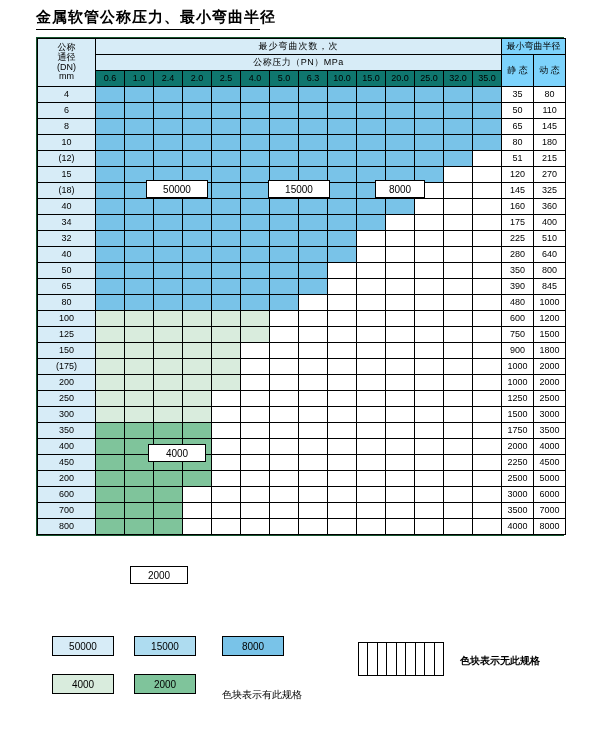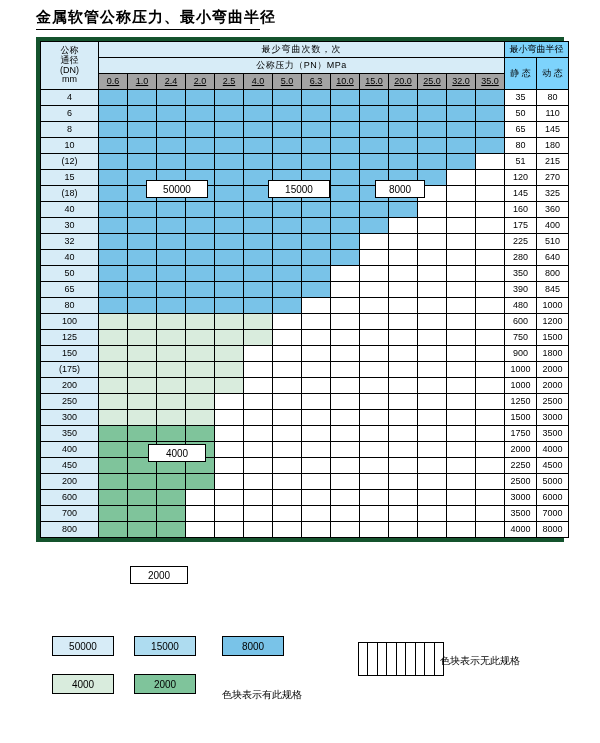--- a/index.html
+++ b/index.html
@@ -38,21 +38,21 @@
     height: 1px;
     background: #000;
   }
 
   
   .table-wrap {
     position: absolute;
     left: 36px;
     top: 37px;
     width: 528px;
-    border: 4px solid #14532d;
+    border: 1px solid #14532d;
     box-sizing: border-box;
   }
   table.main {
     border-collapse: collapse;
     width: 100%;
     table-layout: fixed;
   }
   table.main td, table.main th {
     border: 1px solid #000;
     font-size: 9px;
@@ -73,24 +73,23 @@
     background: #d7ecf7;
     font-size: 11px;
     letter-spacing: 1px;
   }
   .hdr-sub {
     background: #d7ecf7;
     font-size: 10px;
     letter-spacing: .5px;
   }
   .hdr-pn {
-    background: #a3a3a3;
+    background: #0f766e;
     font-size: 9px;
     height: 18px;
-    text-decoration: underline;
   }
   .hdr-bend {
     background: #7dd3fc;
     font-size: 10px;
   }
   .dncell {
     background: #d7ecf7;
     font-size: 10px;
     text-align: center;
   }
@@ -355,21 +354,21 @@
             <td class="c-blue"></td>
             <td class="c-blue"></td>
             <td class="c-blue"></td>
             <td class="cell"></td>
             <td class="cell"></td>
             <td class="cell"></td>
             <td class="radcell">160</td>
             <td class="radcell">360</td>
           </tr>
           <tr>
-            <td class="dncell">30</td>
+            <td class="dncell">34</td>
             <td class="c-blue"></td>
             <td class="c-blue"></td>
             <td class="c-blue"></td>
             <td class="c-blue"></td>
             <td class="c-blue"></td>
             <td class="c-blue"></td>
             <td class="c-blue"></td>
             <td class="c-blue"></td>
             <td class="c-blue"></td>
             <td class="c-blue"></td>
@@ -766,16 +765,16 @@
           <i></i>
           <i></i>
           <i></i>
           <i></i>
           <i></i>
           <i></i>
           <i></i>
           <i></i>
       </div>
     </div>
-    <div class="legend-note" style="left:404px; top:18px;">色块表示无此规格</div>
+    <div class="legend-note" style="left:424px; top:18px;font-weight:bold;">色块表示无此规格</div>
   </div>
 
 </div>
 
 </body></html>

